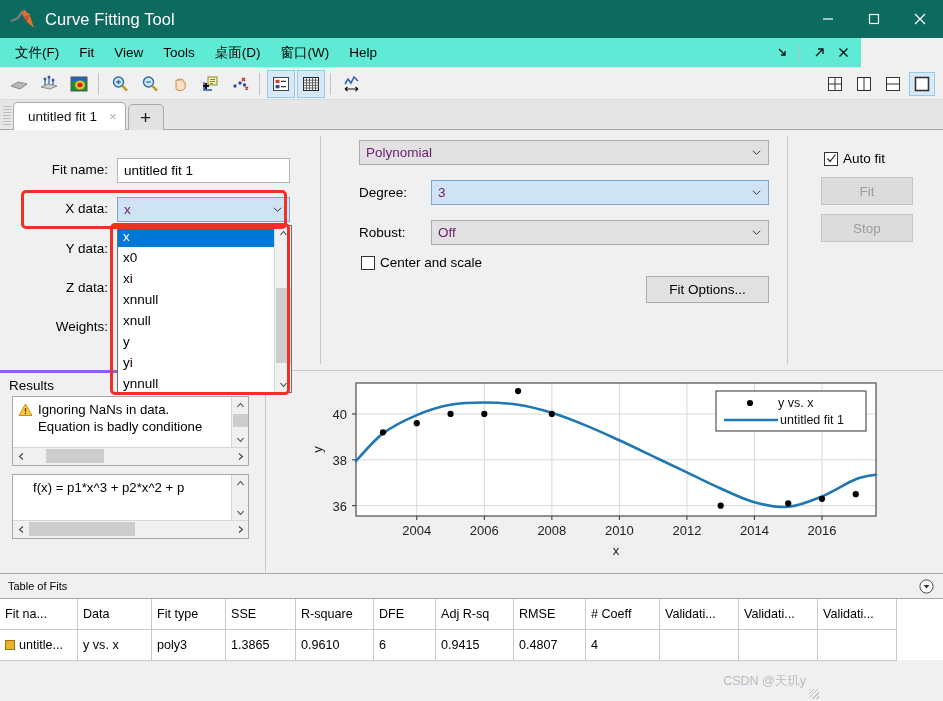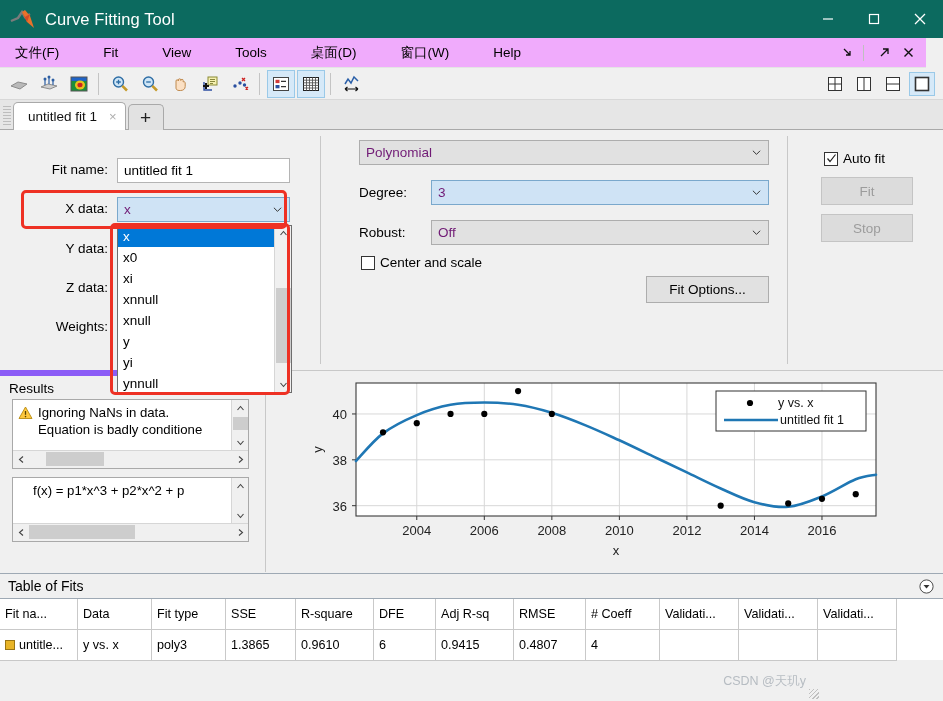--- a/index.html
+++ b/index.html
@@ -29,24 +29,23 @@
   }
   .win-btns { margin-left: auto; display: flex; height: 38px; }
   .win-btn {
     width: 46px; height: 38px; display: flex; align-items: center; justify-content: center;
     color: #fff; font-size: 15px;
   }
   .win-btn svg { display: block; }
 
   
   .menubar {
-    position: absolute; left: 0; top: 38px; width: 926px; height: 30px;
-    background: #f0abfc; display: flex; align-items: center;
+    position: absolute; left: 0; top: 38px; width: 861px; height: 30px;
+    background: #5eead4; display: flex; align-items: center;
     border-bottom: 1px solid #e4e4e4;
-    gap: 24px;
   }
   .menu-item {
     font-size: 13.5px; color: #000; padding: 3px 9px; margin-left: 2px;
     white-space: nowrap;
   }
   .menu-item:first-child { margin-left: 6px; }
   .menu-right { margin-left: auto; display: flex; align-items: center; padding-right: 8px; }
   .menu-right .mr-icon { width: 20px; height: 20px; display:flex; align-items:center; justify-content:center; margin-left:4px; }
   .mr-sep { width: 1px; height: 16px; background: #bfbfbf; margin: 0 6px; }
 
@@ -136,21 +135,21 @@
     font-size: 13.5px; color: #000; display: flex; align-items: center; justify-content: center;
   }
   .btn.disabled { color: #9c9c9c; background: #dcdcdc; border-color: #c4c4c4; }
   .chk { position: absolute; display: flex; align-items: center; font-size: 13.5px; }
   .chkbox {
     width: 14px; height: 14px; border: 1px solid #333; background: #fff; margin-right: 5px;
     display: flex; align-items: center; justify-content: center;
   }
 
   
-  .results-wrap { position: absolute; left: 0; top: 370px; width: 265px; height: 202px; background: #f0f0f0; border-top: 6px solid #8b5cf6; padding-left: 12px;}
+  .results-wrap { position: absolute; left: 0; top: 370px; width: 265px; height: 202px; background: #f0f0f0; border-top: 3px solid #8b5cf6; padding-left: 12px;}
   .results-title { position: absolute; left: 9px; top: 5px; font-size: 13.5px; }
   .res-box {
     position: absolute; background: #fff; border: 1px solid #a9a9a9;
     display: flex; flex-direction: column;
   }
   .res-body { flex: 1; display: flex; overflow: hidden; }
   .res-text { flex: 1; padding: 4px 4px 0 5px; font-size: 13.2px; line-height: 17px; white-space: nowrap; overflow: hidden; }
   .res-warnrow { display: flex; align-items: flex-start; }
   .vscroll { width: 17px; background: #f0f0f0; border-left: 1px solid #d6d6d6; position: relative; display:flex; flex-direction: column; }
   .vs-arrow { height: 16px; display:flex; align-items:center; justify-content:center; font-size:9px; color:#555;}
@@ -164,21 +163,21 @@
     position: absolute; left: 265px; top: 370px; width: 678px; height: 202px;
     background: #f0f0f0; border-top: 1px solid #c8c8c8; border-left: 1px solid #c8c8c8;
   }
 
   
   .tof-hdr {
     position: absolute; left: 0; top: 573px; width: 943px; height: 25px;
     background: #f0f0f0; border-top: 1px solid #9ea9b4;
     display: flex; align-items: center;
   }
-  .tof-title { font-size: 14px; margin-left: 8px; }
+  .tof-title { font-size: 11px; margin-left: 8px; }
   .tof-collapse { margin-left: auto; margin-right: 9px; width: 15px; height: 15px; }
   .tof-table {
     position: absolute; left: 0; top: 598px; width: 943px; height: 62px;
     background: #fff; border-top: 1px solid #9ea9b4;
     font-size: 12.6px;
   }
   .tof-row { display: flex; height: 31px; }
   .th, .td {
     border-right: 1px solid #c9c9c9; border-bottom: 1px solid #c9c9c9;
     display: flex; align-items: center; padding: 0 5px; overflow: hidden; white-space: nowrap;

